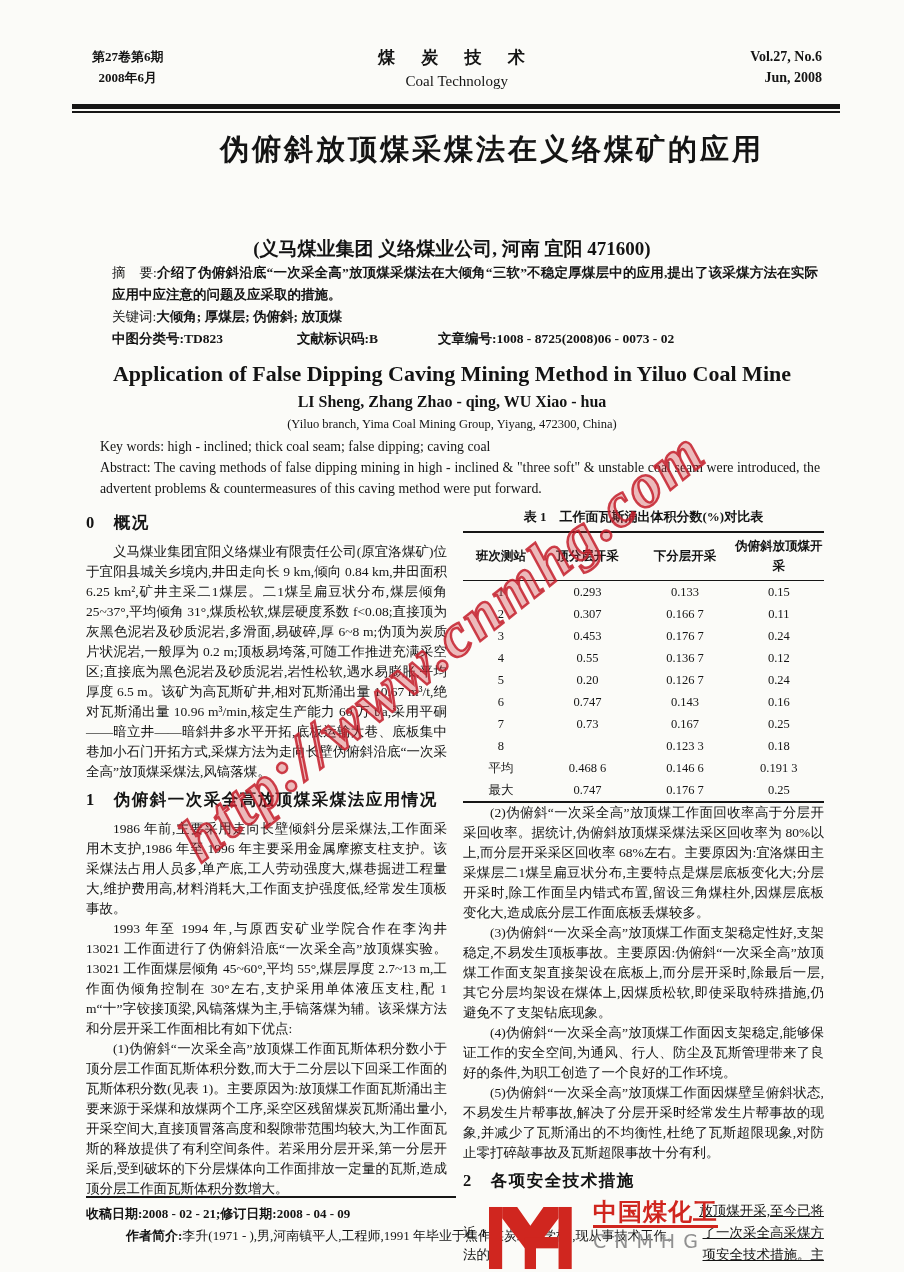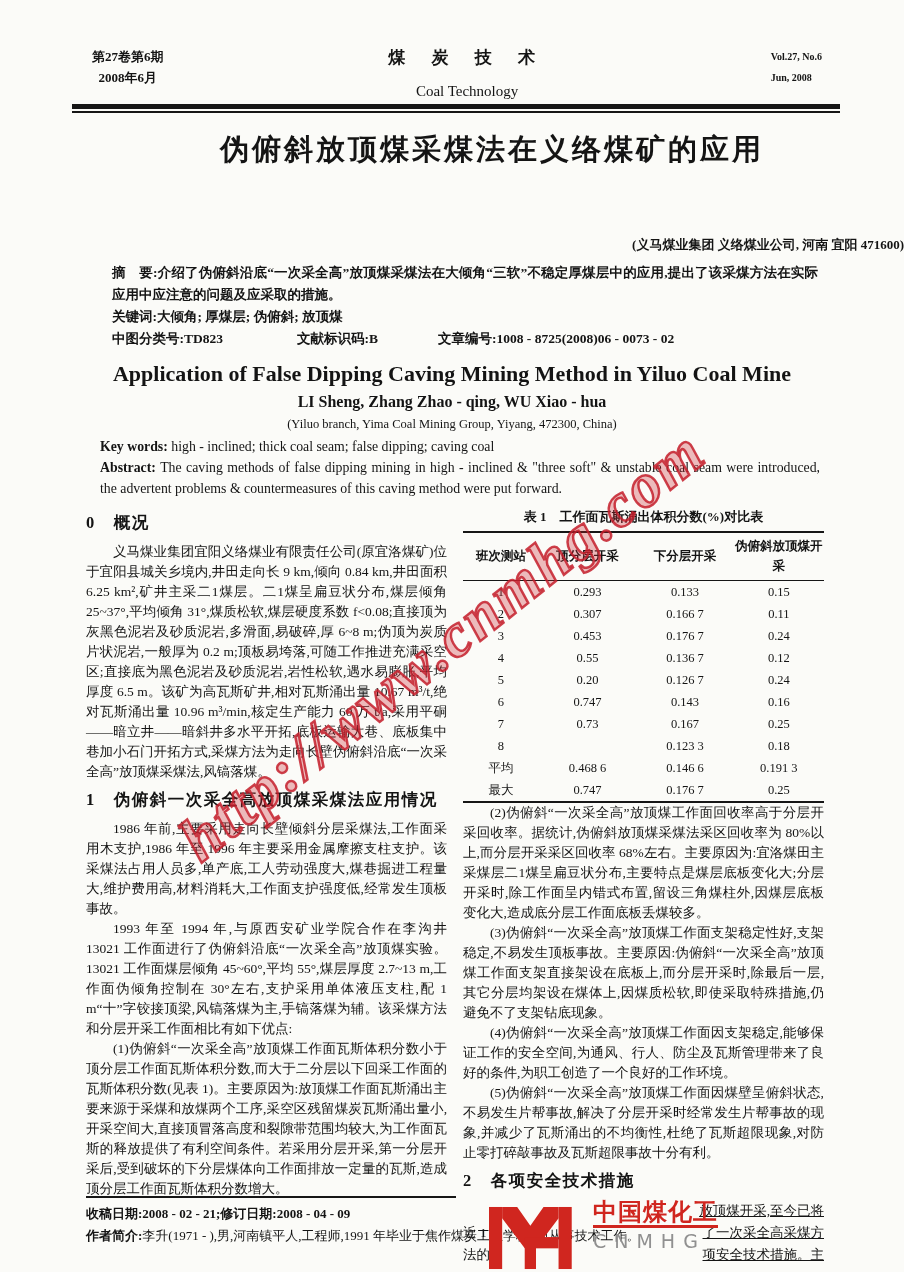--- a/index.html
+++ b/index.html
@@ -8,51 +8,51 @@
     position:relative; width:904px; height:1272px; overflow:hidden;
     background:#fbfbf8; color:#141414;
     font-family:"Liberation Serif","DejaVu Serif",serif;
   }
   
   .header { position:absolute; top:46px; left:92px; right:82px;
             display:flex; justify-content:space-between; align-items:flex-start; }
   .hdr-left  { font-size:13px; line-height:21px; text-align:center; font-weight:600; }
   .hdr-center{ text-align:center; }
   .hdr-journal-cn { font-size:17px; font-weight:700; letter-spacing:11px; }
-  .hdr-journal-en { font-size:15px; margin-top:14px; }
-  .hdr-right { font-size:10px; line-height:21px; text-align:left; font-weight:700; }
+  .hdr-journal-en { font-size:15px; margin-top:4px; }
+  .hdr-right { font-size:14px; line-height:21px; text-align:right; font-weight:700; }
   .rules { position:absolute; top:104px; left:72px; right:64px; }
   .rule-thick { height:5px; background:#161616; }
   .rule-thin  { height:2px; background:#161616; margin-top:2px; }
 
   
   .cn-title { position:absolute; top:130px; left:0; width:100%; text-align:center;
               font-size:29px; font-weight:700; letter-spacing:3px;margin-left:40px; }
   .cn-authors { position:absolute; top:188px; left:0; width:100%; text-align:center;
                 font-size:19px; letter-spacing:4px; }
-  .cn-affil { position:absolute; top:236px; left:0; width:100%; text-align:right;
-              font-size:13px; font-weight:600; }
+  .cn-affil { position:absolute; top:236px; left:0; width:100%; text-align:center;
+              font-size:19px; font-weight:600; }
 
   .abs-block { position:absolute; top:262px; left:112px; right:86px;
                font-size:13.5px; line-height:22px; font-weight:600; text-align:justify; }
   .abs-block p { margin:0; }
   .clc-row { display:flex; margin-top:3px; }
   .clc-row span:nth-child(2){ margin-left:74px; }
   .clc-row span:nth-child(3){ margin-left:60px; }
 
   .en-title { position:absolute; top:361px; left:0; width:100%; text-align:center;
               font-size:22px; font-weight:700; }
   .en-authors { position:absolute; top:393px; left:0; width:100%; text-align:center;
                 font-size:16px; font-weight:600; }
   .en-affil { position:absolute; top:417px; left:0; width:100%; text-align:center;
               font-size:12.5px; }
   .en-abs { position:absolute; top:436px; left:100px; right:84px;
             font-size:13.8px; line-height:21px; text-align:justify; }
   .en-abs p { margin:0; }
-  .b { font-weight:700; }
+  .b { font-weight:400; }
 
   
   .columns { position:absolute; top:505px; left:86px; right:80px;
              display:flex; gap:16px; }
   .col { width:361px; font-size:13.5px; line-height:20px; text-align:justify; }
   .sec-h { font-size:16.5px; font-weight:700; letter-spacing:1.5px; margin:8px 0 9px 0; }
   .col p.body { margin:0; text-indent:2em; }
 
   
   .tbl-caption { text-align:center; font-weight:700; font-size:13px; margin:2px 0 4px 0; }
@@ -72,21 +72,21 @@
              border-bottom:3px solid #d0261f; padding-bottom:3px;
              font-family:"Liberation Sans","DejaVu Sans",sans-serif; }
   .logo-en { color:#909090; font-size:19px; letter-spacing:8px; margin-top:3px;
              font-family:"DejaVu Sans","Liberation Sans",sans-serif; }
 
   
   .footer { position:absolute; top:1196px; left:86px; right:80px;
             font-size:13px; line-height:22px; }
   .footer .rule { width:370px; height:2px; background:#161616; margin-bottom:5px; }
   .footer .l1 { font-weight:700; }
-  .footer .lbl { font-weight:700; }
+  .footer .lbl { font-weight:700;margin-left:40px; }
 
   
   .watermark { position:absolute; left:188px; top:812px; z-index:6;
                transform:rotate(-38.5deg); transform-origin:0 50%;
                font-size:62px; font-style:italic; font-weight:700; letter-spacing:3px;
                white-space:nowrap; pointer-events:none;
                color:rgba(203,38,48,0.30); -webkit-text-stroke:2.5px rgba(196,30,44,0.85); }
 </style>
 </head>
 <body>

